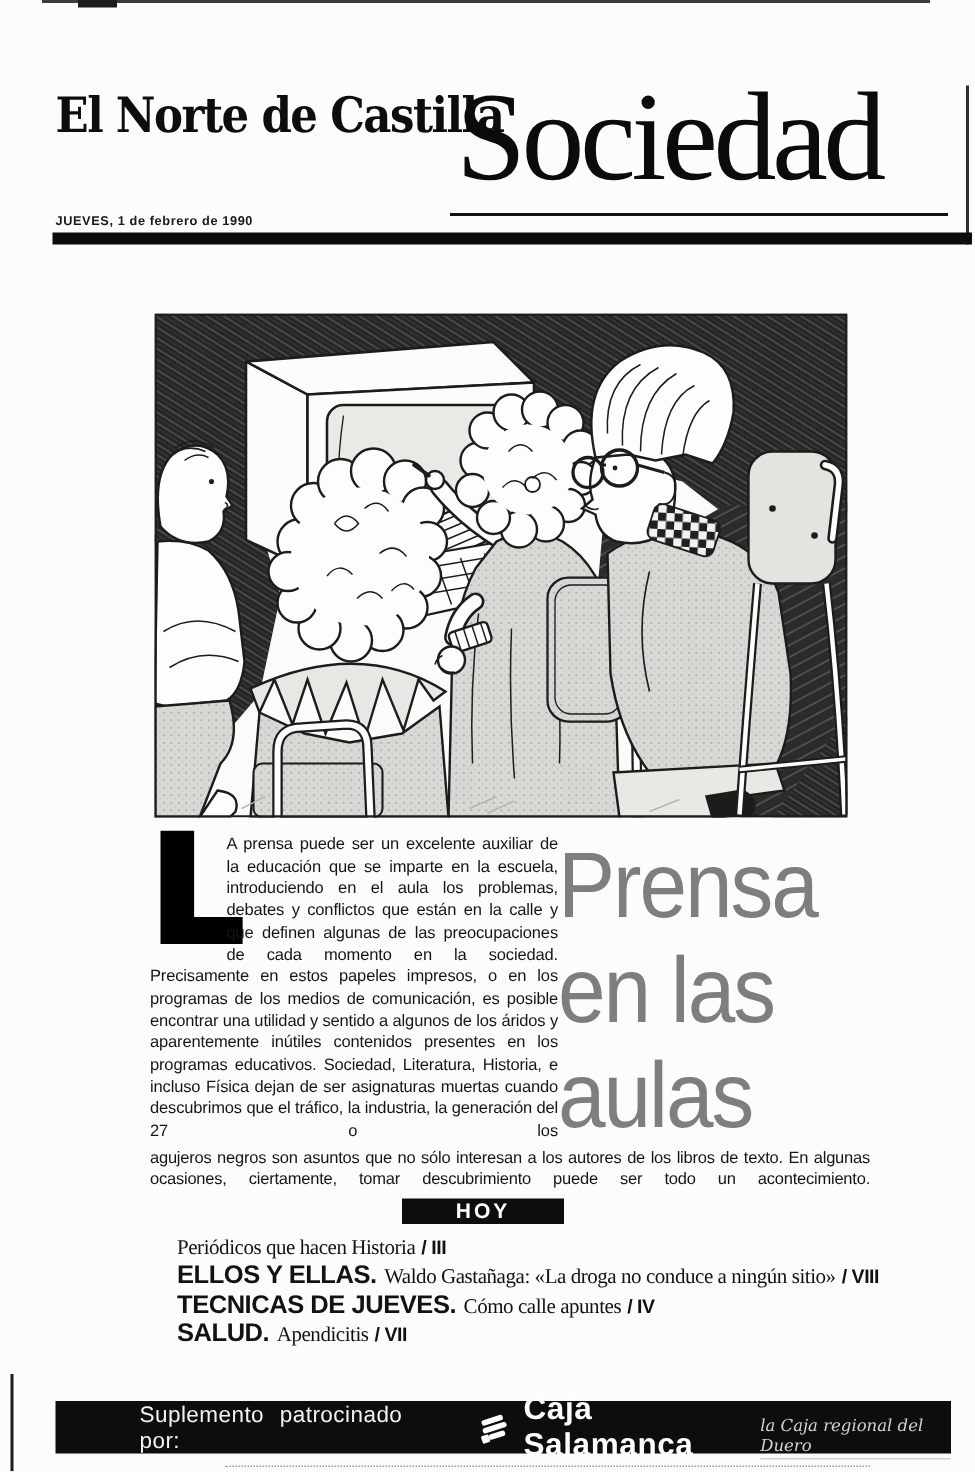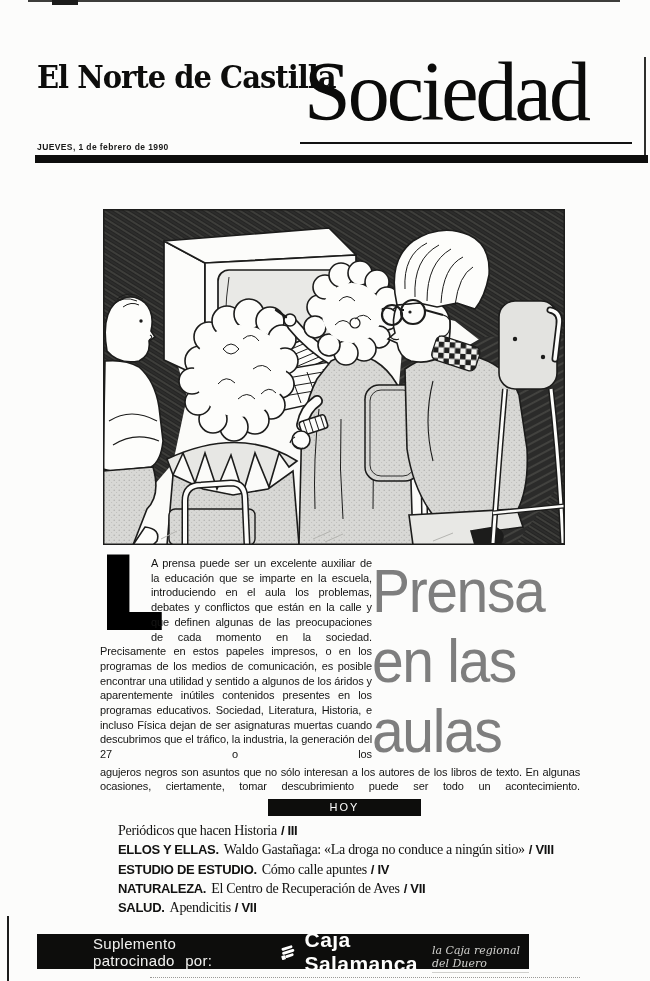--- a/index.html
+++ b/index.html
@@ -39,33 +39,33 @@
              -webkit-text-stroke:4px #000; margin:2px 9px 2px 0; }
   .headline { position:absolute; left:272px; top:0; width:210px; margin:0;
               font-family:"Liberation Sans",sans-serif; font-weight:400;
               font-size:62px; line-height:70px; letter-spacing:-1.5px; color:#7e7e7e;
               transform:scaleX(0.92); transform-origin:left top; }
   .headline span { display:block; }
   .wide { width:480px; padding-top:3px; font-size:11px; line-height:14.6px;
           text-align:justify; text-align-last:justify; letter-spacing:-0.15px; color:#151514; }
 
   
-  .hoy { position:absolute; left:268px; top:799px; width:153px; height:17px; background:#0d0d0c;
-         color:#fff; font-size:11px; font-weight:normal; text-align:center; line-height:17px;
+  .hoy { position:absolute; left:268px; top:799px; width:108px; height:17px; background:#0d0d0c;
+         color:#fff; font-size:14px; font-weight:bold; text-align:center; line-height:17px;
          letter-spacing:2px; }
   .toc { position:absolute; left:118px; top:821px; width:470px; list-style:none; }
   .toc li { height:19.3px; line-height:19.3px; white-space:nowrap;
             font-family:"Liberation Serif",serif; font-size:14px; letter-spacing:-0.3px; color:#121211; }
-  .toc .sec { font-family:"Liberation Sans",sans-serif; font-weight:bold; font-size:13px;
+  .toc .sec { font-family:"Liberation Sans",sans-serif; font-weight:bold; font-size:17px;
               letter-spacing:-0.3px; margin-right:5px; }
   .toc .sec:empty { margin-right:0; }
   .toc .pg { font-family:"Liberation Sans",sans-serif; font-weight:bold; font-size:13px; margin-left:4px; }
 
   
-  .footer { position:absolute; left:37px; top:934px; width:492px; height:35px; background:#0d0d0c;
+  .footer { position:absolute; left:37px; top:934px; width:597px; height:35px; background:#0d0d0c;
             color:#fff; display:flex; align-items:center; }
   .sponsor { margin-left:56px; font-size:15px; word-spacing:6px; letter-spacing:0.3px; color:#f2f2f0; }
   .logo-group { margin-left:40px; display:flex; align-items:center; }
   .bank-name { font-size:21px; font-weight:bold; letter-spacing:0.4px; margin-left:7px; color:#fdfdfc; }
   .tagline { font-family:"DejaVu Serif",serif; font-style:italic; font-size:11px; color:#d2d2cf;
              margin-left:14px; padding-bottom:2px; border-bottom:1px solid #cfcfcc;margin-top:14px; }
 </style>
 </head>
 <body>
 
@@ -306,22 +306,21 @@
       <span>aulas</span>
     </h1>
     <p class="wide">agujeros negros son asuntos que no sólo interesan a los autores de los libros de texto. En algunas ocasiones, ciertamente, tomar descubrimiento puede ser todo un acontecimiento.</p>
   </section>
 
   <div class="hoy">HOY</div>
 
   <ul class="toc">
     <li><span class="sec"></span><span>Periódicos que hacen Historia</span><span class="pg">/ III</span></li>
     <li><span class="sec">ELLOS Y ELLAS.</span><span>Waldo Gastañaga: «La droga no conduce a ningún sitio»</span><span class="pg">/ VIII</span></li>
-    <li><span class="sec">ESTUDIO DE ESTUDIO.</span><span>Cómo calle apuntes</span><span class="pg">/ IV</span></li>
-    <li><span class="sec">NATURALEZA.</span><span>El Centro de Recuperación de Aves</span><span class="pg">/ VII</span></li>
+    <li><span class="sec">TECNICAS DE JUEVES.</span><span>Cómo calle apuntes</span><span class="pg">/ IV</span></li>
     <li><span class="sec">SALUD.</span><span>Apendicitis</span><span class="pg">/ VII</span></li>
   </ul>
 
   <footer class="footer">
     <span class="sponsor">Suplemento patrocinado por:</span>
     <span class="logo-group">
       <svg width="26" height="26" viewBox="0 0 26 26">
         <g transform="rotate(-18 13 13)" fill="#fff">
           <rect x="4" y="4.5" width="17" height="4.2" rx="2"></rect>
           <rect x="3" y="10.5" width="19" height="4.2" rx="2"></rect>

